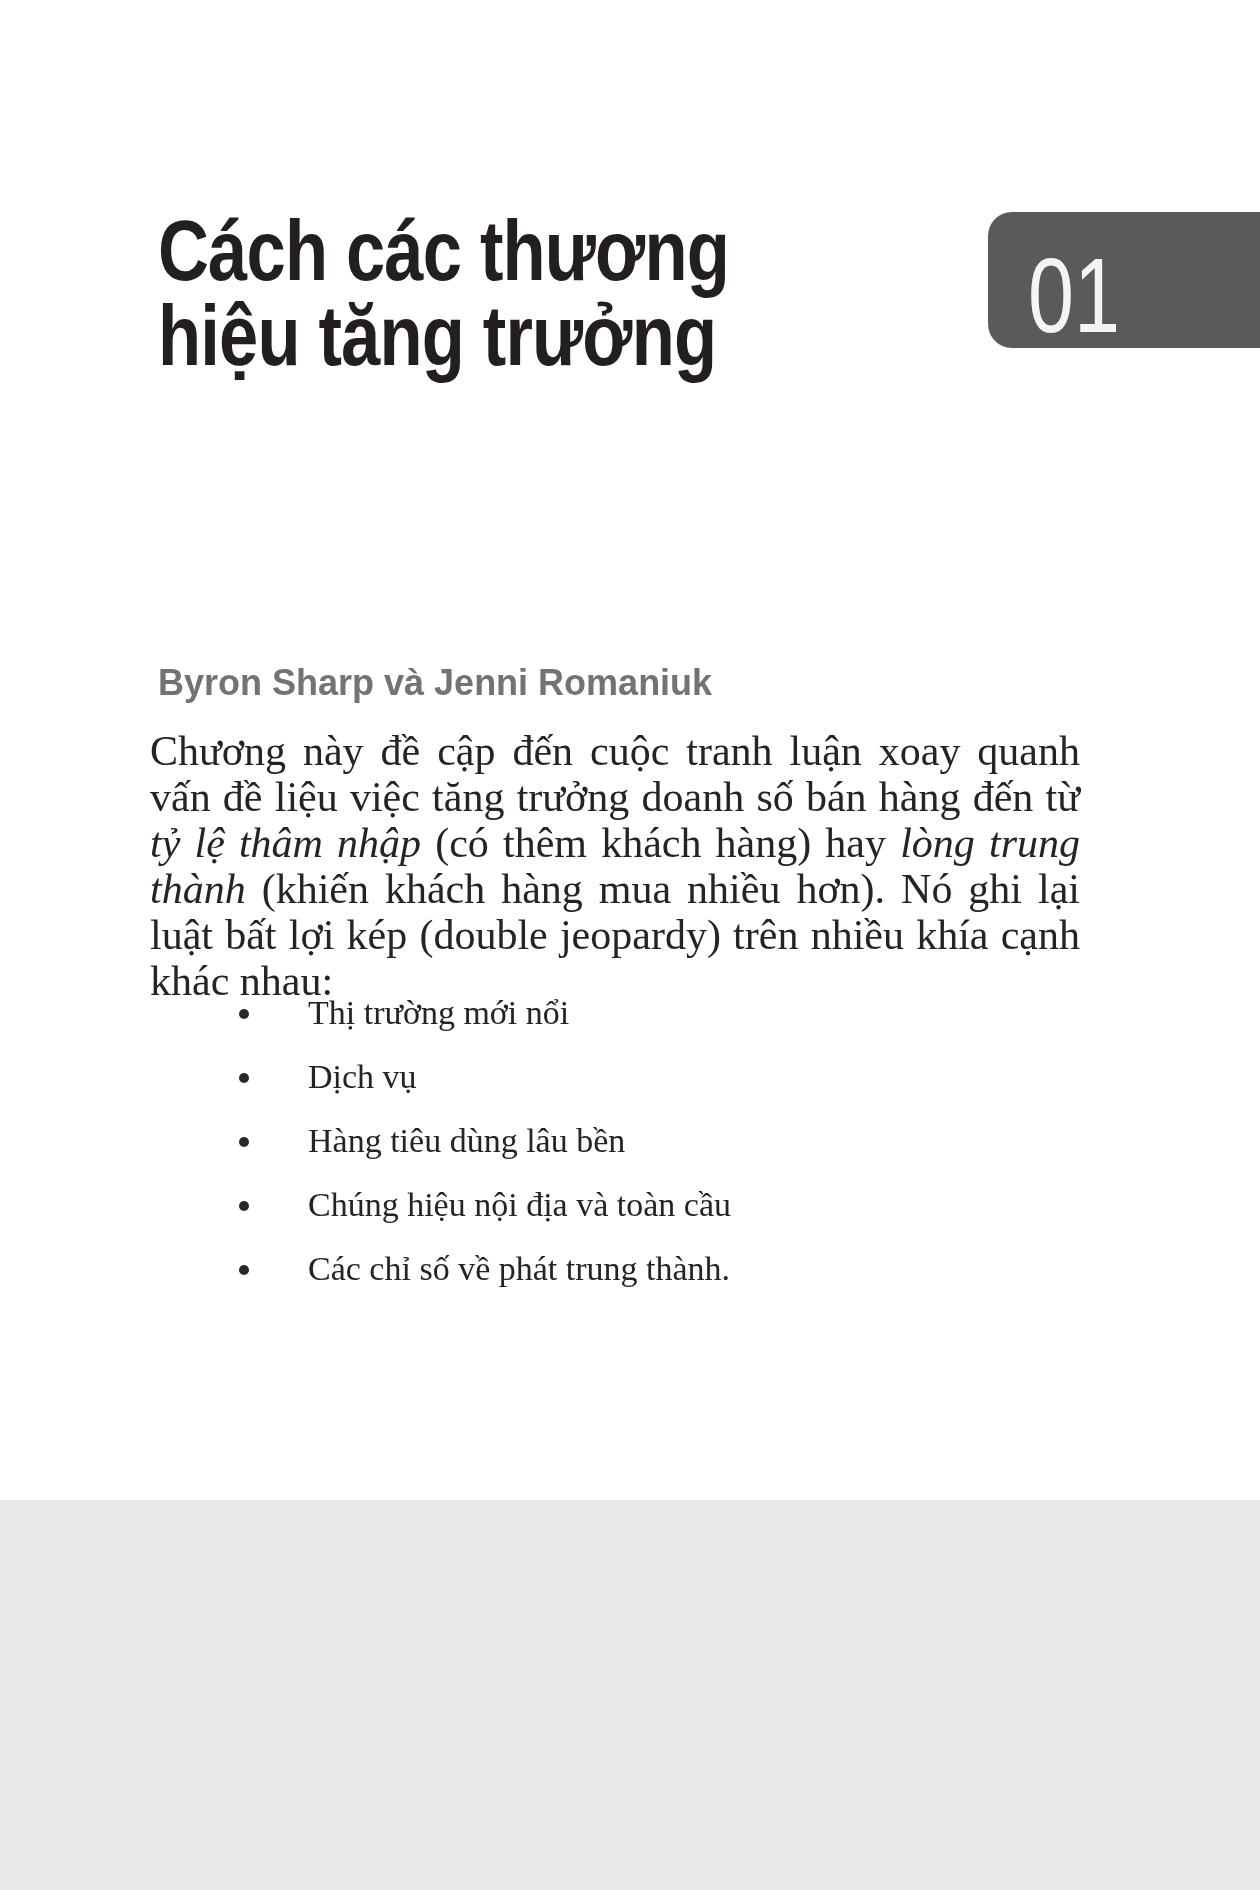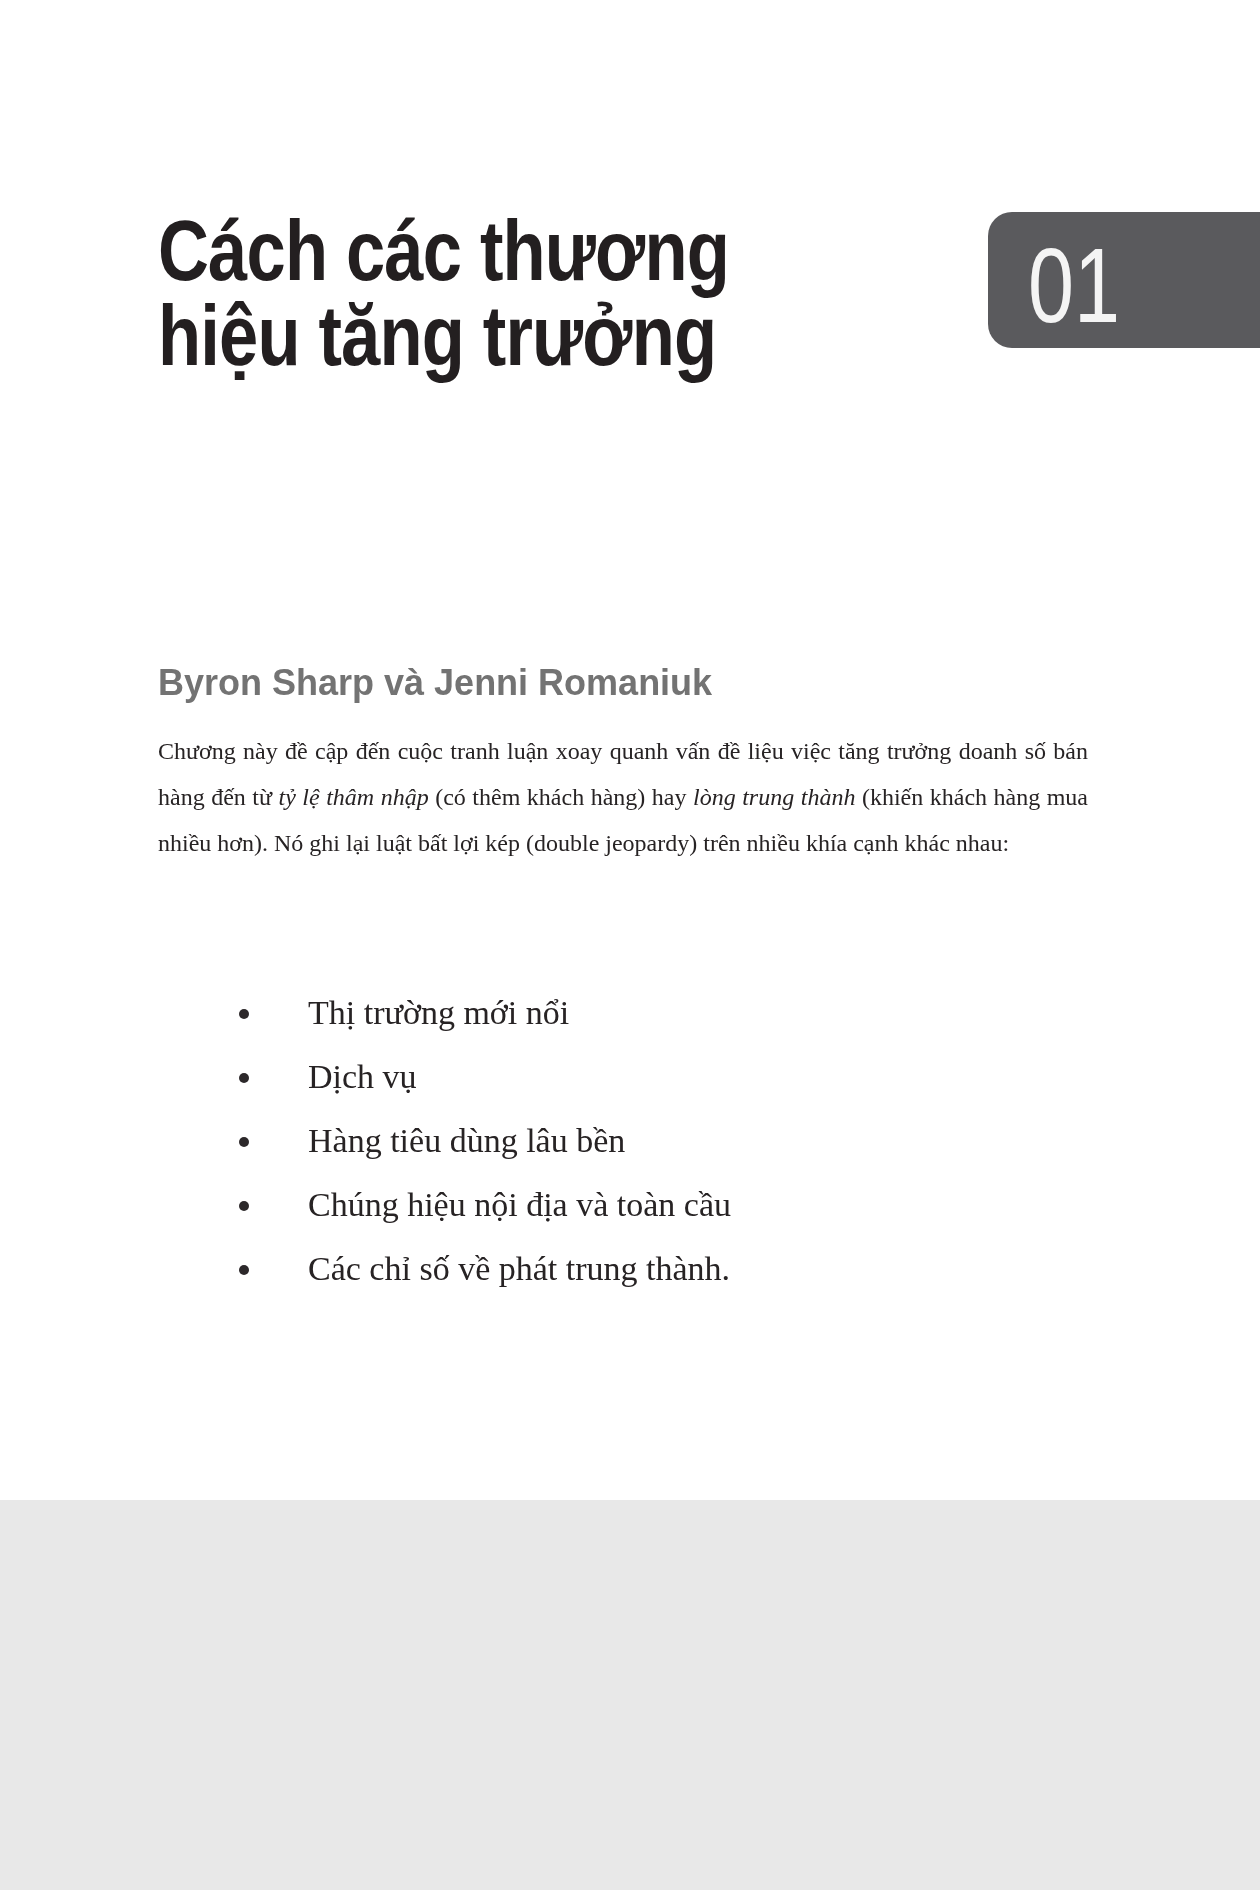--- a/index.html
+++ b/index.html
@@ -33,21 +33,21 @@
   
   .chapter-badge {
     position: absolute;
     left: 988px;
     top: 212px;
     width: 272px;
     height: 136px;
     background: #5a5a5d;
     border-radius: 24px 0 0 24px;
     display: flex;
-    align-items: center;
+    align-items: flex-end;
     box-sizing: border-box;
     padding-left: 40px;
   }
   .badge-number {
     font-family: "Liberation Sans", sans-serif;
     font-weight: 400;
     font-size: 106px;
     line-height: 1;
     color: #f4f4f4;
     transform: scaleX(0.78);
@@ -63,24 +63,24 @@
     font-family: "Liberation Sans", sans-serif;
     font-weight: bold;
     font-size: 36px;
     line-height: 42px;
     color: #737373;
   }
 
   
   .para {
     position: absolute;
-    left: 158px;
+    left: 150px;
     width: 930px;
     margin: 0;
-    font-size: 24px;
+    font-size: 42px;
     line-height: 46px;
     text-align: justify;
     color: #272324;
   }
   .para em { font-style: italic; }
   .para-intro   { top: 728px; }
   .para-explain { top: 1302px; text-indent: 72px; }
   .para-last    { top: 1572px; text-align-last: justify; }
 
   

